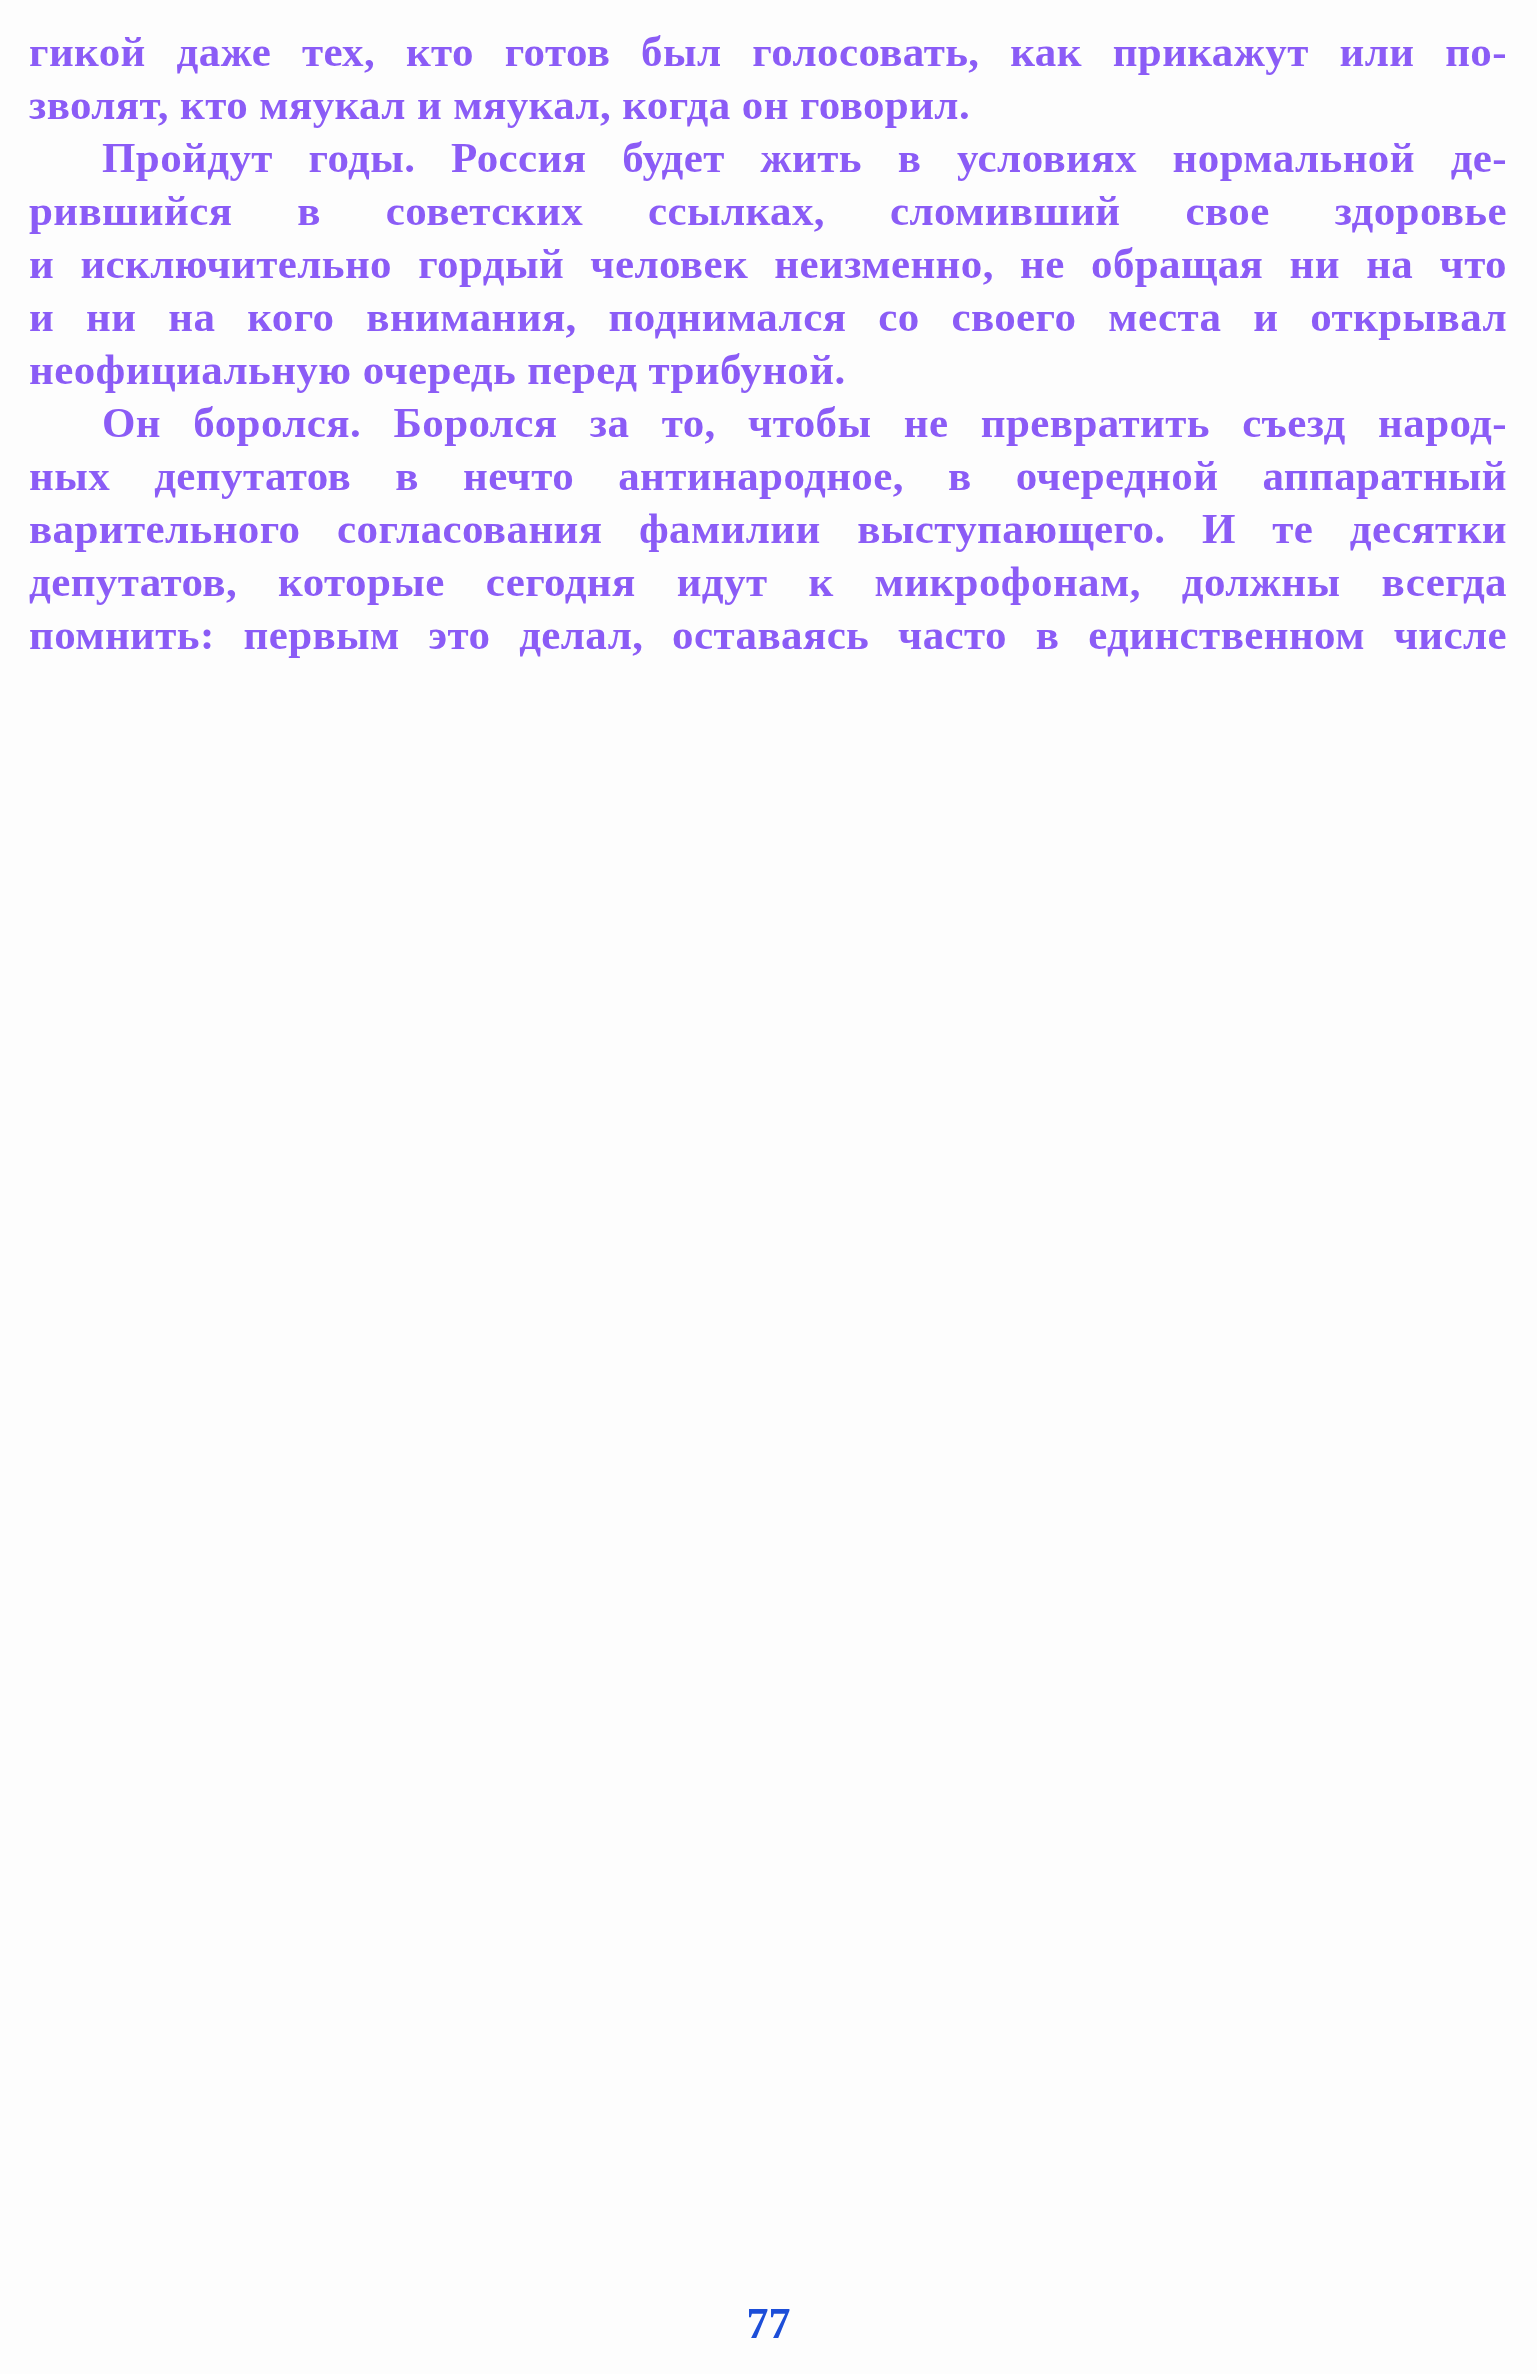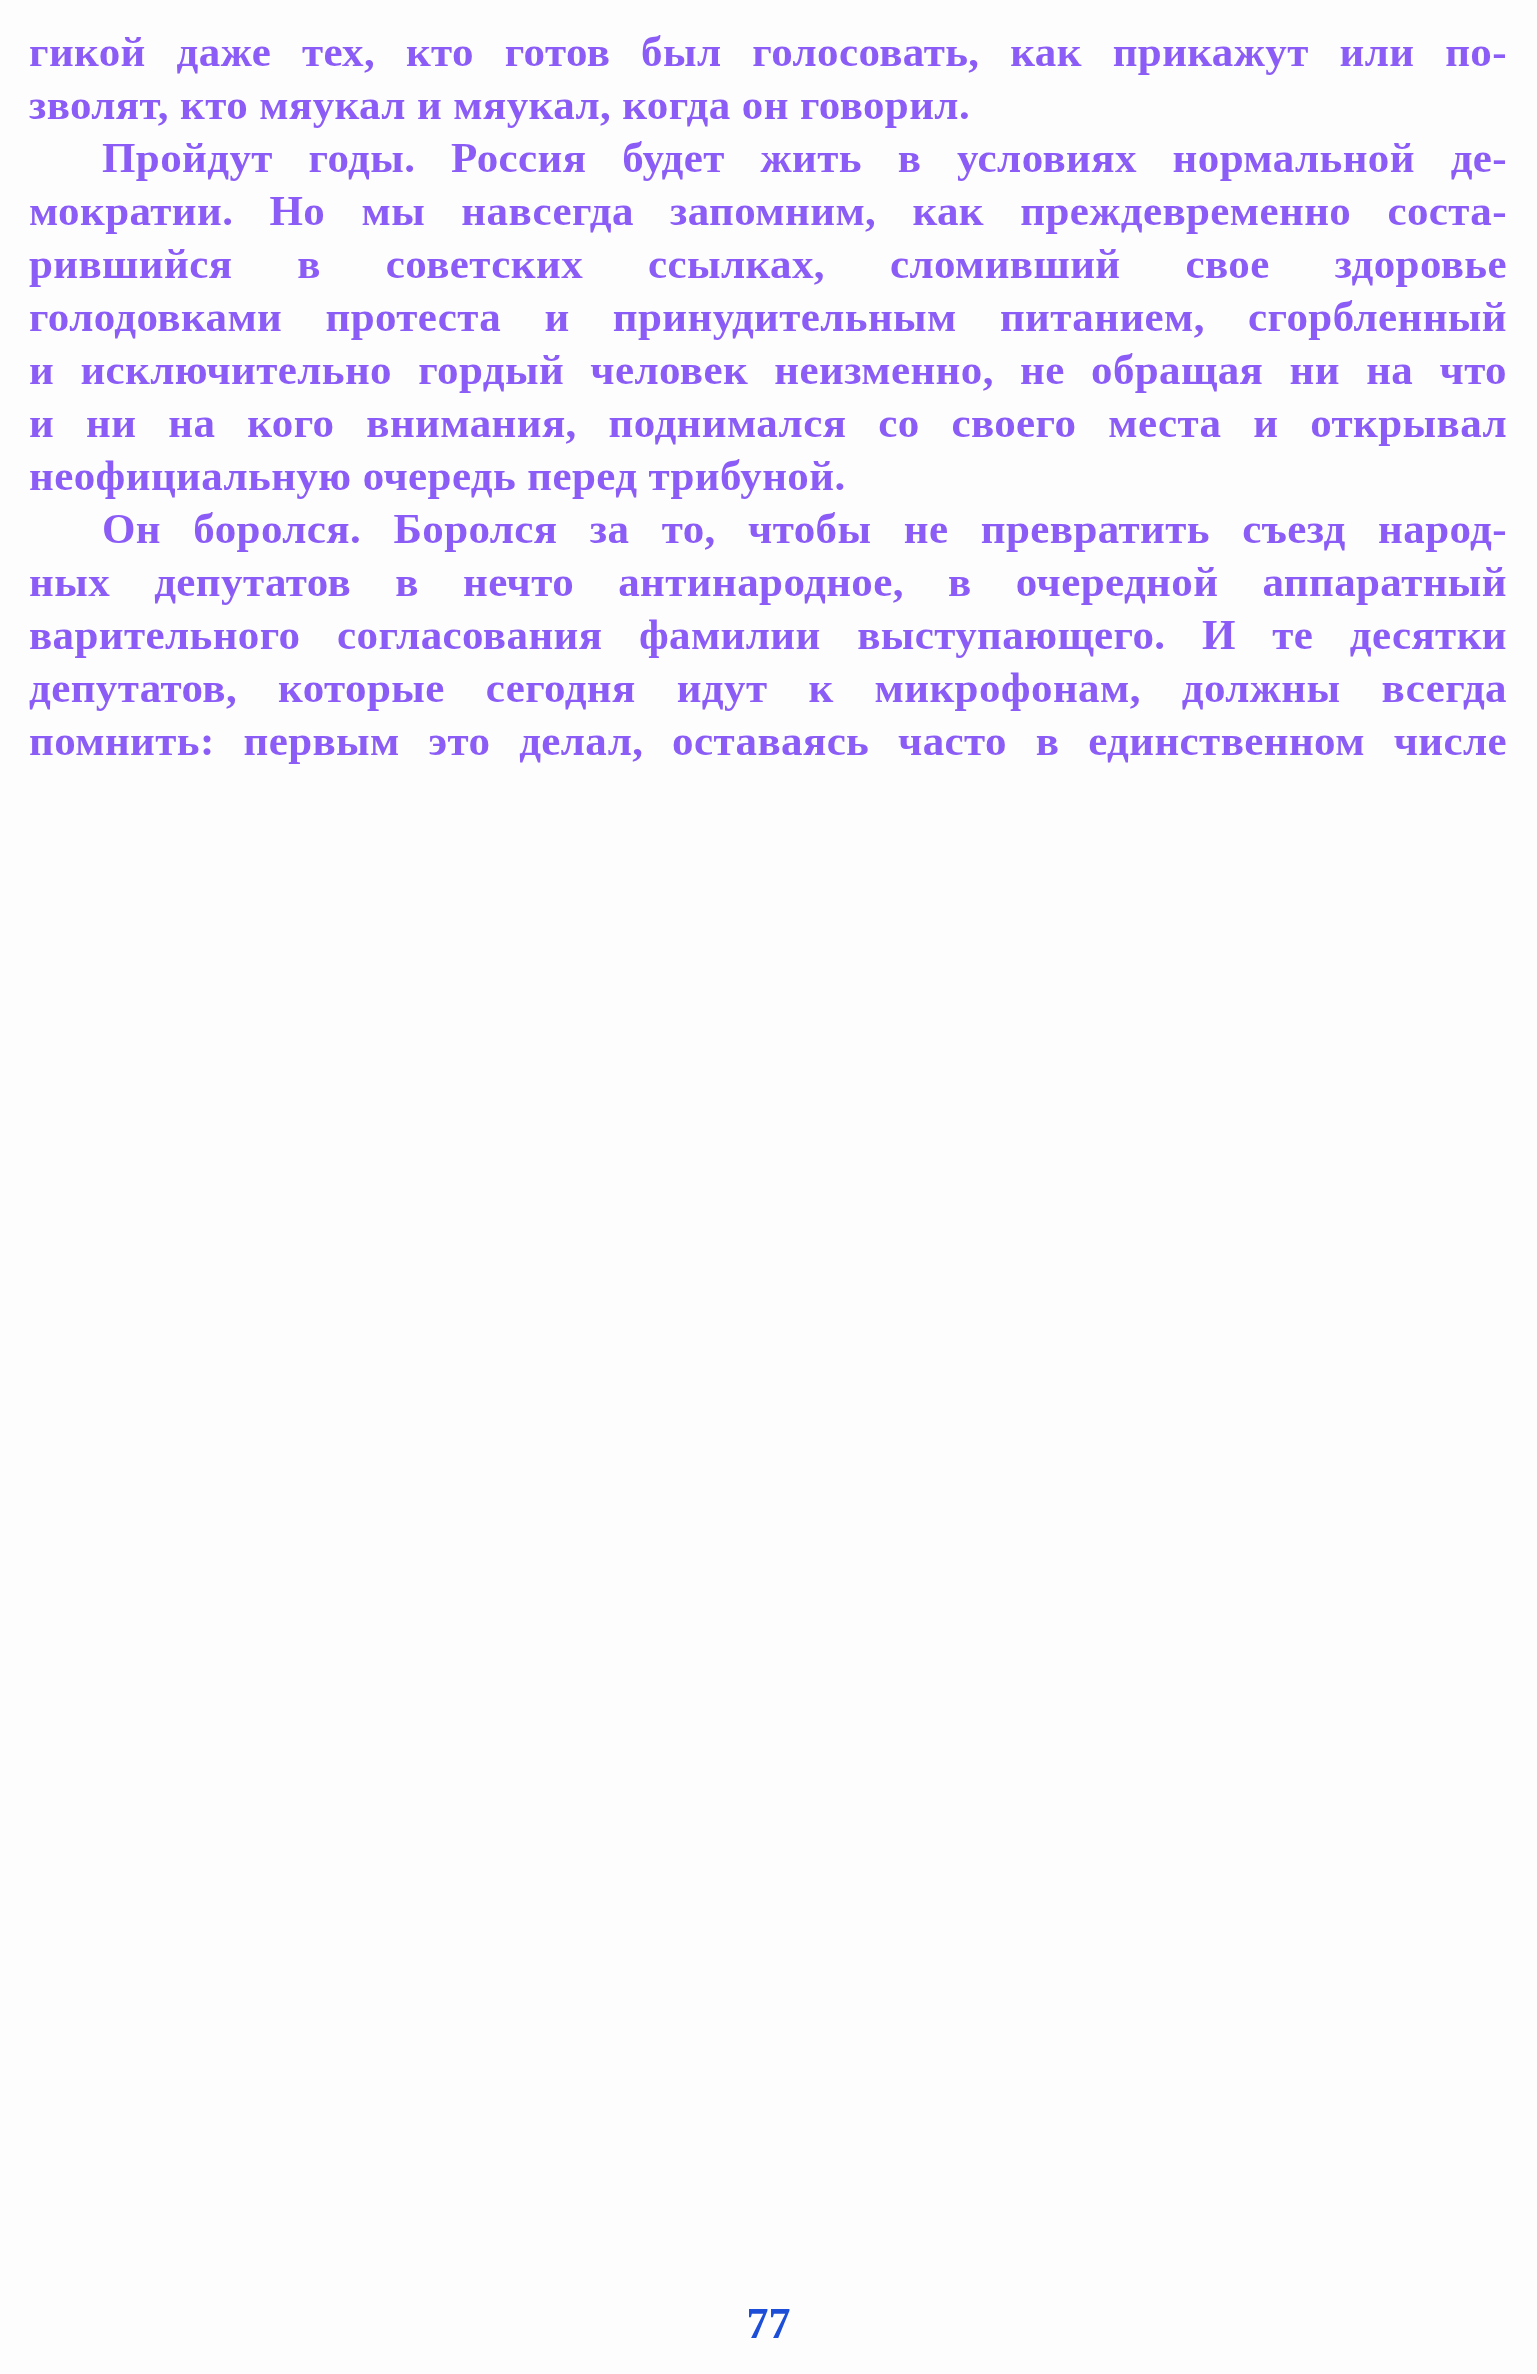--- a/index.html
+++ b/index.html
@@ -51,23 +51,21 @@
   }
 </style>
 </head>
 <body>
 
 <div class="page">
   <div class="text-block" id="text-block">
       <div class="text-line">гикой даже тех, кто готов был голосовать, как прикажут или по-</div>
       <div class="text-line last">зволят, кто мяукал и мяукал, когда он говорил.</div>
       <div class="text-line indent">Пройдут годы. Россия будет жить в условиях нормальной де-</div>
-      <div class="text-line">мократии. Но мы навсегда запомним, как преждевременно соста-</div>
       <div class="text-line">рившийся в советских ссылках, сломивший свое здоровье</div>
-      <div class="text-line">голодовками протеста и принудительным питанием, сгорбленный</div>
       <div class="text-line">и исключительно гордый человек неизменно, не обращая ни на что</div>
       <div class="text-line">и ни на кого внимания, поднимался со своего места и открывал</div>
       <div class="text-line last">неофициальную очередь перед трибуной.</div>
       <div class="text-line indent">Он боролся. Боролся за то, чтобы не превратить съезд народ-</div>
       <div class="text-line">ных депутатов в нечто антинародное, в очередной аппаратный</div>
       <div class="text-line">варительного согласования фамилии выступающего. И те десятки</div>
       <div class="text-line">депутатов, которые сегодня идут к микрофонам, должны всегда</div>
       <div class="text-line">помнить: первым это делал, оставаясь часто в единственном числе</div>
     </div>
   <div class="page-number">77</div>

